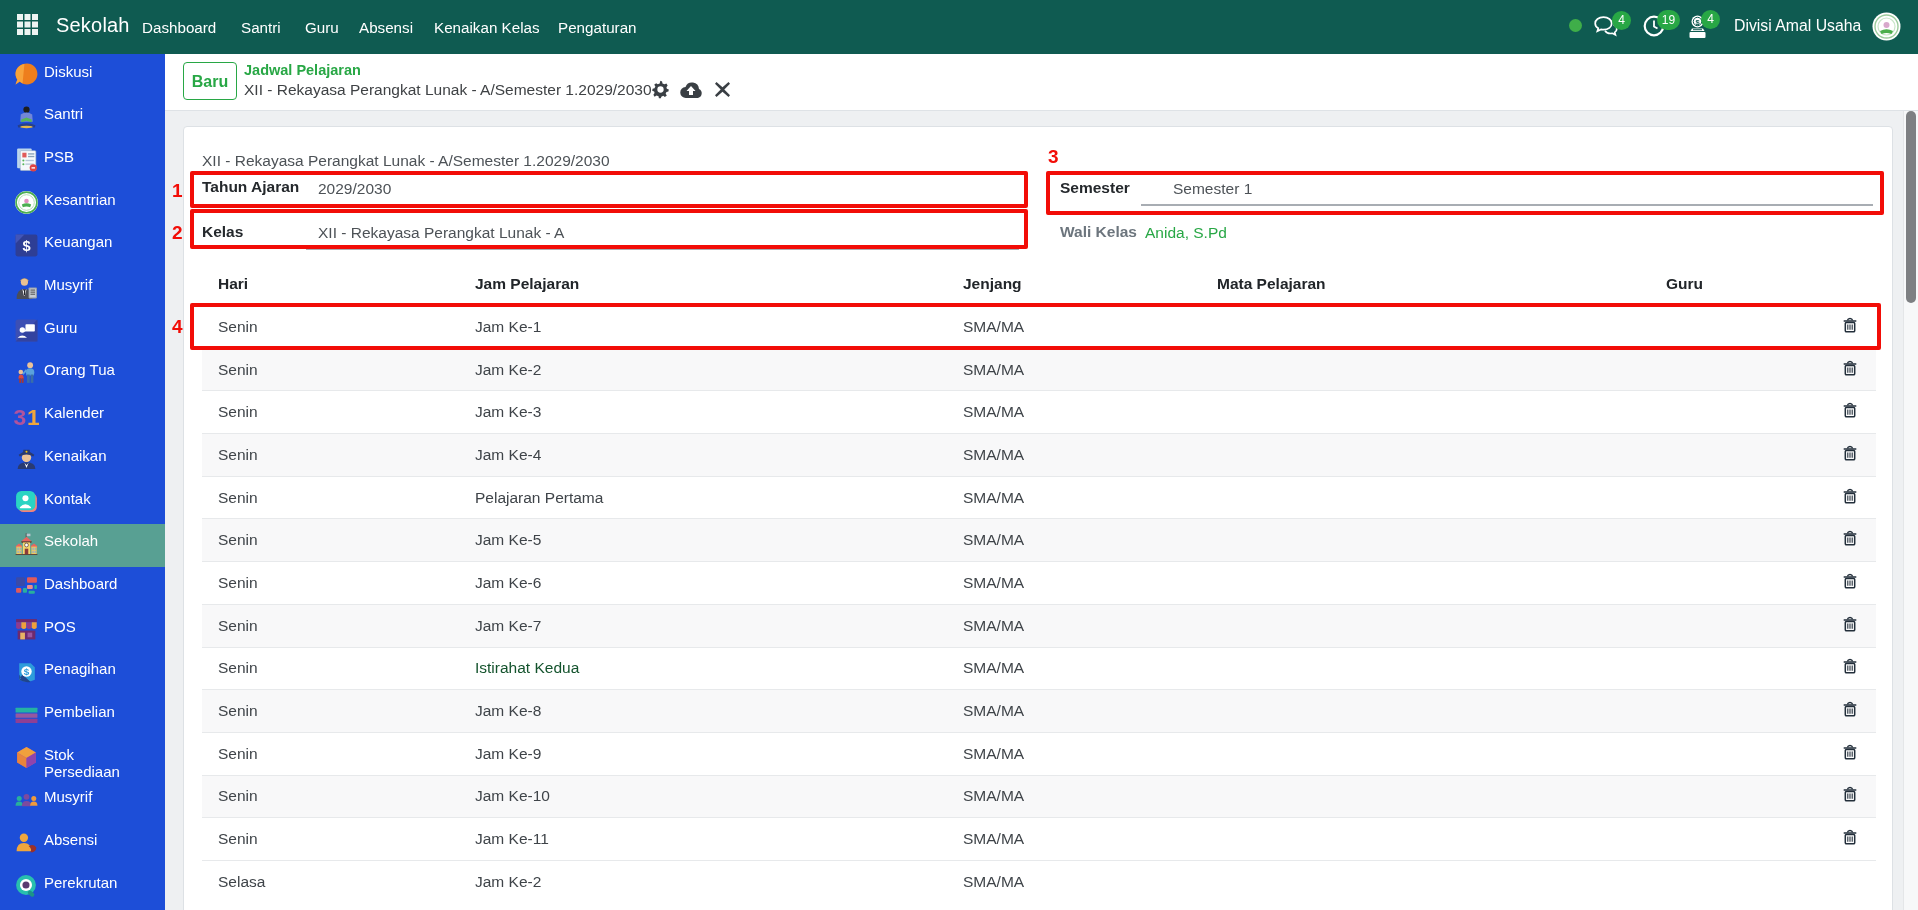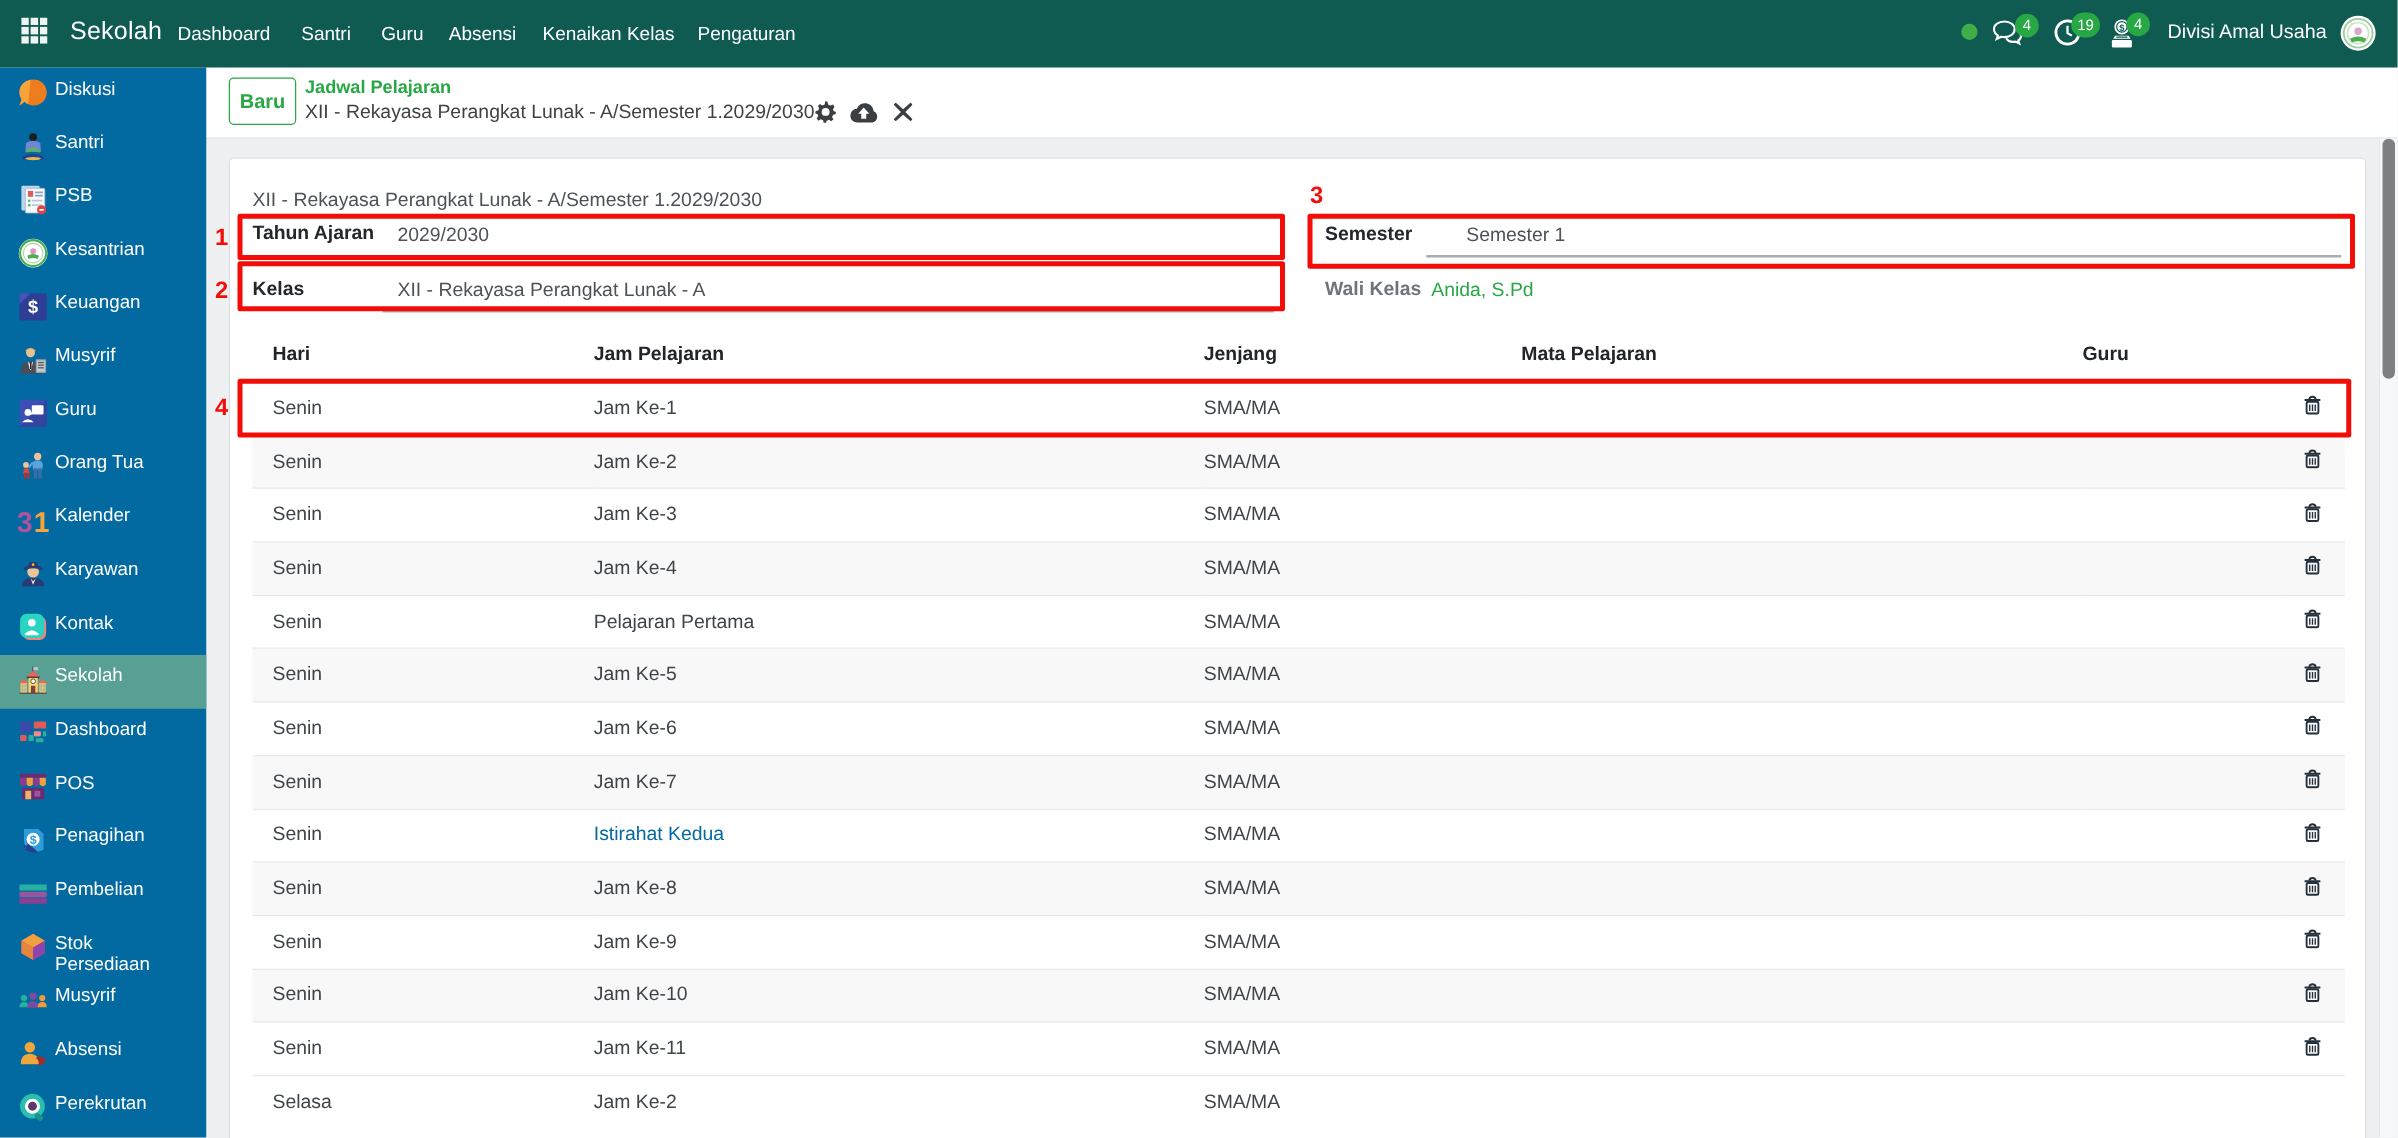--- a/index.html
+++ b/index.html
@@ -1,18 +1,18 @@
 <!DOCTYPE html>
 <html><head>
 <meta charset="utf-8">
 <style>
   * { margin:0; padding:0; box-sizing:border-box; }
   html,body { width:1918px; height:910px; overflow:hidden; font-family:"Liberation Sans",sans-serif; background:#eef0f2; }
   .navbar { position:absolute; left:0; top:0; width:1918px; height:54px; background:#0f5b51; z-index:5; }
-  .sidebar { position:absolute; left:0; top:54px; width:165px; bottom:0; background:#0369a1; z-index:4; }
+  .sidebar { position:absolute; left:0; top:54px; width:165px; bottom:0; background:#1d4ed8; z-index:4; }
   .brand { position:absolute; left:56px; top:14px; color:#fff; font-size:20px; font-weight:400; letter-spacing:0.2px; }
   .gridicon { position:absolute; left:16px; top:15px; width:24px; height:24px; }
   .navmenu { position:absolute; top:19px; color:#fff; font-size:15.2px; }
   .mainhead { position:absolute; left:165px; top:54px; width:1753px; height:57px; background:#fff; border-bottom:1px solid #dee2e6; z-index:2; }
   .content { position:absolute; left:165px; top:111px; width:1753px; bottom:0; background:#eef0f2; z-index:1; }
   .card { position:absolute; left:18px; top:15px; width:1710px; height:900px; background:#fff; border:1px solid #dde1e5; border-radius:4px; }
   .redbox { position:absolute; border:4px solid #f20d07; z-index:10; border-radius:2px; }
   .rednum { position:absolute; color:#f20d07; font-size:19px; font-weight:700; z-index:10; }
   .lbl { font-weight:700; color:#24282c; font-size:15.5px; }
   .val { color:#4d5257; font-size:15.5px; }
@@ -178,21 +178,21 @@
     </div>
     <div style="position:absolute; left:0; top:384.3px; width:165px; height:43px; ">
       <span style="position:absolute; left:14px; top:8px;"><svg width="25" height="25" viewBox="0 0 24 24">
           <circle cx="12" cy="11" r="4.5" fill="#ecc298"></circle>
           <path d="M4.5 8.5 Q12 2 19.5 8.5 L18.5 10 Q12 6.5 5.5 10 Z" fill="#2a3a72"></path>
           <path d="M9 3.5 H15 L15.5 7 H8.5Z" fill="#2a3a72"></path>
           <circle cx="12" cy="5.5" r="1" fill="#f1c40f"></circle>
           <path d="M3.5 22 Q3.5 15.5 12 15.5 Q20.5 15.5 20.5 22Z" fill="#2a3a72"></path>
           <path d="M10 16 L12 18.5 L14 16 L12 21Z" fill="#fff"></path>
         </svg></span>
-      <span style="position:absolute; left:44px; top:8.5px; color:#fff; font-size:15px;">Karyawan</span>
+      <span style="position:absolute; left:44px; top:8.5px; color:#fff; font-size:15px;">Kenaikan</span>
     </div>
     <div style="position:absolute; left:0; top:427px; width:165px; height:43px; ">
       <span style="position:absolute; left:14px; top:8px;"><svg width="25" height="25" viewBox="0 0 24 24">
           <rect x="4" y="4" width="18" height="18" rx="5" fill="#f2837b"></rect>
           <rect x="2" y="2" width="18.5" height="18.5" rx="5" fill="#2ad4c3"></rect>
           <circle cx="11" cy="8.8" r="2.9" fill="#fff"></circle>
           <path d="M5.5 17.5 Q11 11.8 16.5 17.5 L16 18.5 H6Z" fill="#fff"></path>
         </svg></span>
       <span style="position:absolute; left:44px; top:8.5px; color:#fff; font-size:15px;">Kontak</span>
     </div>
@@ -501,21 +501,21 @@
                     </g>
                     <g stroke="#232f3b" stroke-width="1.1">
                       <path d="M5.3 7.6 V12.8"></path>
                       <path d="M7.5 7.6 V12.8"></path>
                       <path d="M9.7 7.6 V12.8"></path>
                     </g>
                   </svg></span></td>
             </tr>
             <tr style="height:42.7px;background:#fff;border-top:1px solid #e7e9eb;">
               <td style="padding-left:16px;color:#3f4449;font-size:15.5px;">Senin</td>
-              <td style="color:#0369a1;font-size:15.5px;">Istirahat Kedua</td>
+              <td style="color:#14532d;font-size:15.5px;">Istirahat Kedua</td>
               <td style="color:#3f4449;font-size:15.5px;">SMA/MA</td>
               <td></td>
               <td></td>
               <td style="text-align:center;"><span style="display:inline-block;transform:translateX(-1.5px);"><svg width="15" height="16" viewBox="0 0 15 16">
                     <g fill="none" stroke="#232f3b" stroke-width="1.5">
                       <path d="M4.9 3.4 A 2.7 2.7 0 0 1 10.1 3.4"></path>
                       <path d="M1.2 4 H13.8" stroke-width="1.7"></path>
                       <rect x="2.8" y="5.4" width="9.4" height="9.4" rx="1.1"></rect>
                     </g>
                     <g stroke="#232f3b" stroke-width="1.1">

